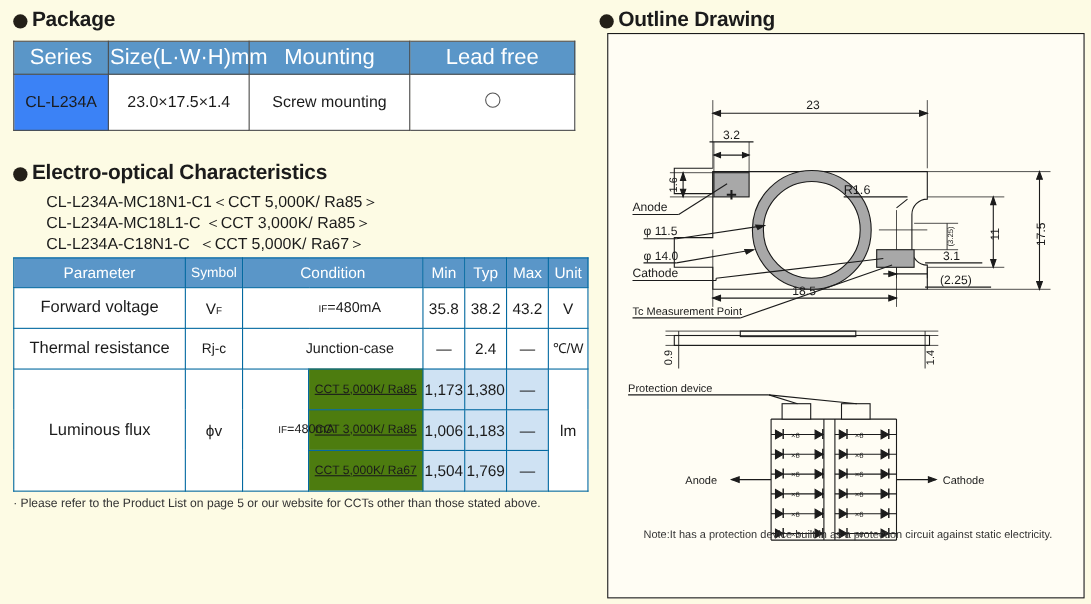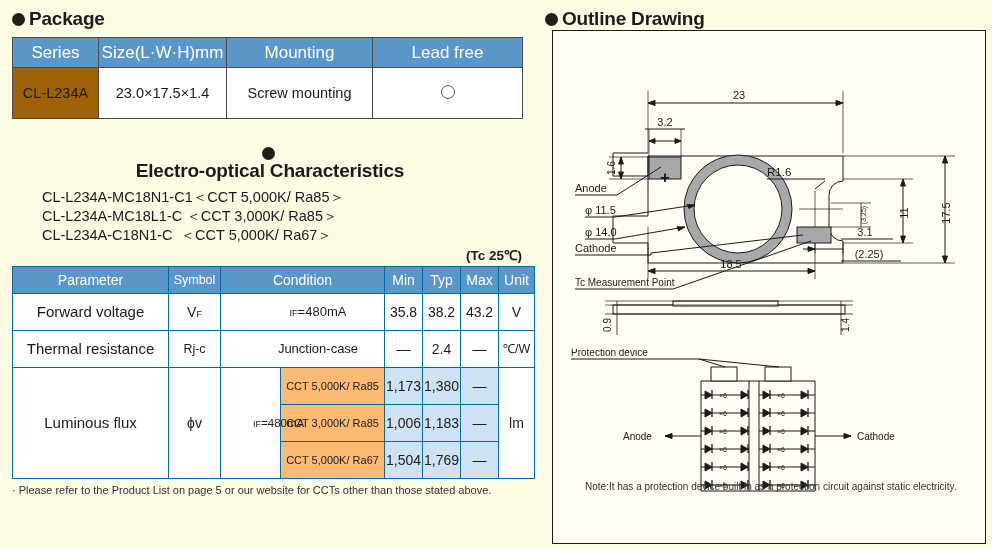--- a/index.html
+++ b/index.html
@@ -28,52 +28,52 @@
 
   table{border-collapse:collapse;}
   .pkg{margin-top:7px;width:510px;table-layout:fixed;}
   .pkg th,.pkg td{
     border:1px solid #4a4a4a;
     text-align:center;
     font-size:14.5px;
   }
   .pkg th{
     background:#5a96c8;color:#fff;font-weight:normal;
-    height:27px;line-height:27px;font-size:17px;
+    height:27px;line-height:27px;font-size:20px;
   }
   .pkg td{height:48px;background:#fff;}
-  .pkg td.tint{background:#a16207;margin-top:28px;}
+  .pkg td.tint{background:#3b82f6;margin-top:28px;}
   .circle-o{
     display:inline-block;width:12px;height:12px;border-radius:50%;
     border:1.3px solid #555;
   }
 
   
-  .eo-head{margin-top:28px;flex-direction:column;}
+  .eo-head{margin-top:28px;}
   .codes{
     margin:6px 0 0 30px;
     font-size:14.5px;line-height:1.30;white-space:pre;
   }
   .tc{
     text-align:right;font-size:13.5px;font-weight:bold;
     width:510px;margin-top:1px;
   }
 
   .eo{width:510px;margin-top:2px;table-layout:fixed;}
   .eo th,.eo td{border:1px solid #0369a1;font-size:14px;text-align:center;background:#fff;}
   .eo th{
     background:#5a96c8;color:#fff;font-weight:normal;
     height:24px;line-height:24px;
   }
   .eo th.small{font-size:12.5px;}
   .eo td{height:34px;}
   .eo td.param{font-size:15px;}
   .eo td.cond{font-size:13px;padding-left:32px;}
   .eo td.tint{background:#cfe2f3;}
-  .eo td.cct{font-size:11px;background:#fdba74;}
+  .eo td.cct{font-size:11px;background:#4d7c0f;text-decoration:underline;}
   .eo td.num{font-size:14px;}
   .sub{font-size:9px;vertical-align:baseline;}
   .footnote{
     width:512px;margin-top:5px;font-size:11px;color:#333;
   }
 
   
   .right{position:absolute;left:545px;top:8px;width:440px;}
   .draw-panel{
     position:absolute;left:552px;top:30px;
@@ -124,21 +124,20 @@
 
     <div class="sec-head eo-head">
       <span class="bullet"></span>
       <span>Electro-optical Characteristics</span>
     </div>
 
     <div class="codes"><span>CL-L234A-MC18N1-C1＜CCT 5,000K/ Ra85＞</span>
 <span>CL-L234A-MC18L1-C ＜CCT 3,000K/ Ra85＞</span>
 <span>CL-L234A-C18N1-C  ＜CCT 5,000K/ Ra67＞</span></div>
 
-    <div class="tc">(Tc 25℃)</div>
 
     <table class="eo">
       <colgroup>
         <col style="width:156px">
           <col style="width:52px">
           <col style="width:60px">
           <col style="width:104px">
         <col style="width:38px">
           <col style="width:38px">
           <col style="width:38px">

